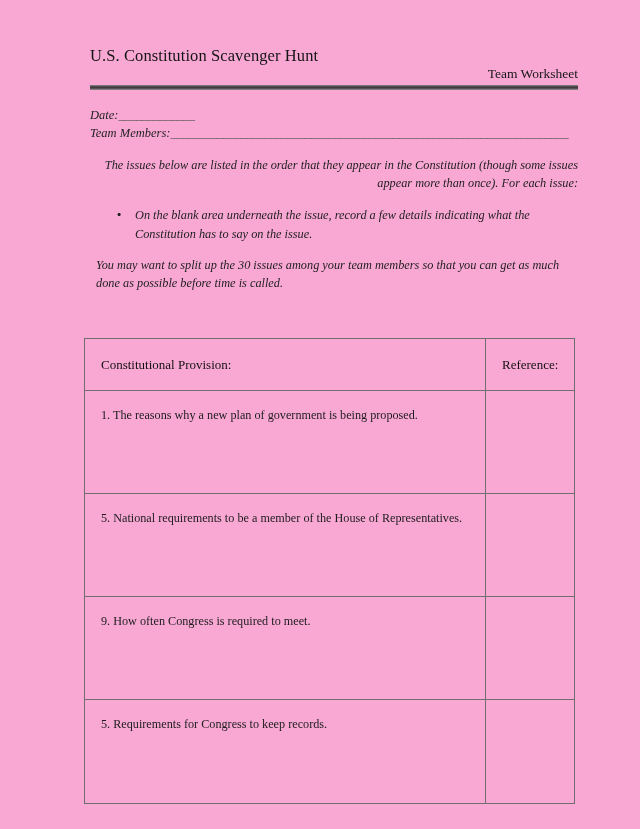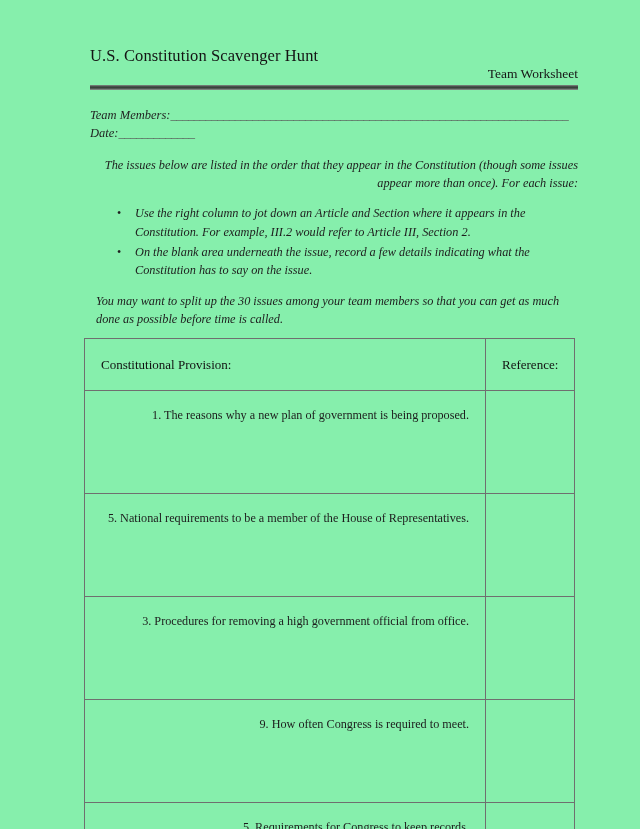--- a/index.html
+++ b/index.html
@@ -15,21 +15,21 @@
     color: #1b1b1b;
     overflow: hidden;
   }
 
   .page {
     position: absolute;
     left: 0;
     top: 0;
     width: 640px;
     height: 829px;
-    background: #86efac;
+    background: #f9a8d4;
   }
 
   .content {
     position: absolute;
     left: 90px;
     top: 46px;
     width: 488px;
   }
 
   
@@ -166,21 +166,20 @@
     font-family: Liberation Serif, serif;
   }
 
   td.cell-provision {
     height: 70px;
     font-size: 12.2px;
     line-height: 16px;
     font-style: normal;
     padding: 2px 4px 0 4px;
     color: #1c1c1c;
-    text-align: right;
   }
   td.cell-reference {
     height: 70px;
   }
 
   
   tr.row-1 td { height: 70px; }
   tr.row-2 td { height: 70px; }
   tr.row-3 td { height: 70px; }
   tr.row-4 td { height: 70px; }
@@ -194,36 +193,35 @@
   <div class="content">
 
     <div>
       <h1 class="doc-title">U.S. Constitution Scavenger Hunt</h1>
       <h2 class="doc-subtitle">Team Worksheet</h2>
       <div class="title-rule"></div>
     </div>
 
     <div class="fields-block">
       <div class="field-line">
-        <span class="field-label">Team Members:</span><span class="field-rule">____________________________________________________________________</span>
+        <span class="field-label">Date:</span><span class="field-rule">_____________</span>
       </div>
       <div class="field-line">
-        <span class="field-label">Date:</span><span class="field-rule">_____________</span>
+        <span class="field-label">Team Members:</span><span class="field-rule">____________________________________________________________________</span>
       </div>
     </div>
 
     <div>
       <p class="intro">The issues below are listed in the order that they appear in the Constitution (though some issues appear more than once). For each issue:</p>
 
       <div class="intro-gap"></div>
 
       <ul class="bullets">
         <li class="bullet-item">
           <span class="bullet-dot">•</span>
-          <span>Use the right column to jot down an Article and Section where it appears in the Constitution. For example, III.2 would refer to Article III, Section 2.</span>
         </li>
         <li class="bullet-item">
           <span class="bullet-dot">•</span>
           <span>On the blank area underneath the issue, record a few details indicating what the Constitution has to say on the issue.</span>
         </li>
       </ul>
 
       <p class="closing">You may want to split up the 30 issues among your team members so that you can get as much done as possible before time is called.</p>
     </div>
 
@@ -243,24 +241,20 @@
       </thead>
       <tbody>
         <tr class="row-1">
           <td class="cell-provision">1. The reasons why a new plan of government is being proposed.</td>
           <td class="cell-reference"></td>
         </tr>
         <tr class="row-2">
           <td class="cell-provision">5. National requirements to be a member of the House of Representatives.</td>
           <td class="cell-reference"></td>
         </tr>
-        <tr class="row-3">
-          <td class="cell-provision">3. Procedures for removing a high government official from office.</td>
-          <td class="cell-reference"></td>
-        </tr>
         <tr class="row-4">
           <td class="cell-provision">9. How often Congress is required to meet.</td>
           <td class="cell-reference"></td>
         </tr>
         <tr class="row-5">
           <td class="cell-provision">5. Requirements for Congress to keep records.</td>
           <td class="cell-reference"></td>
         </tr>
       </tbody>
     </table>

